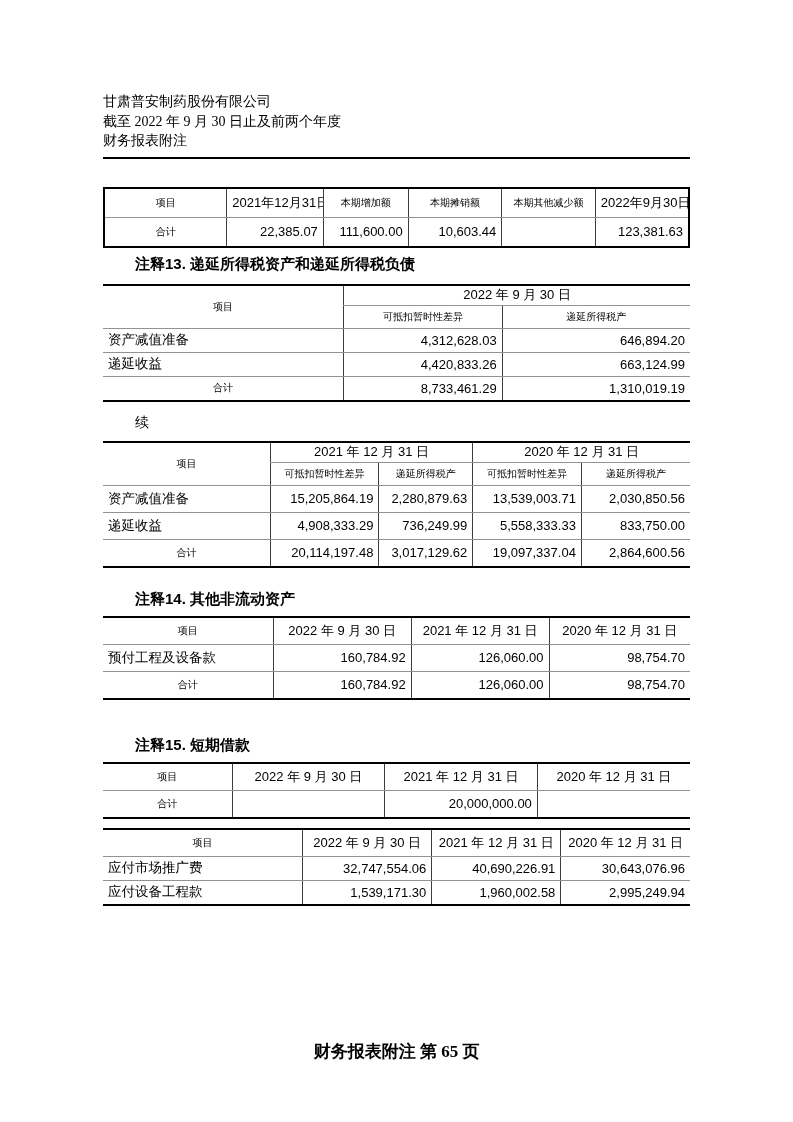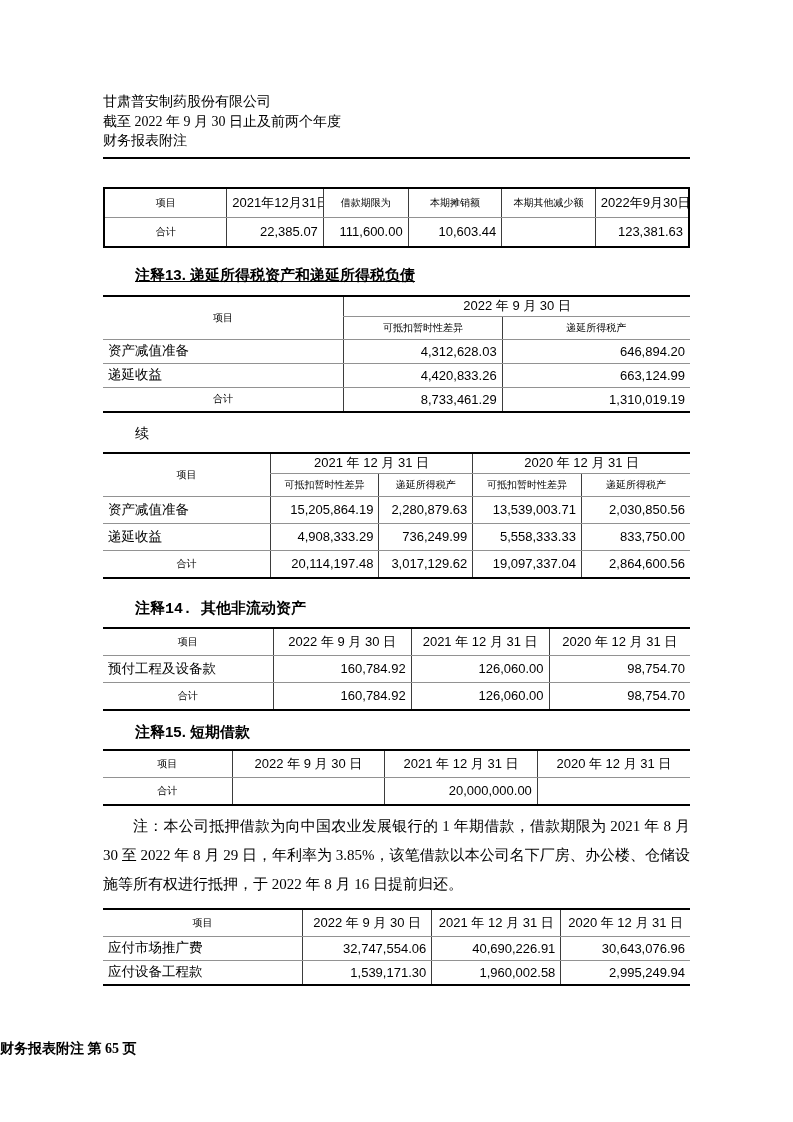--- a/index.html
+++ b/index.html
@@ -16,21 +16,21 @@
   
   .doc-header{font-size:14px;line-height:19.5px;margin-top:44px;}
   .head-rule{border:none;border-top:2px solid #000;margin:6px 0 0 0;}
 
   
   .sec-title{
     font-family:"Liberation Sans","DejaVu Sans",sans-serif;
     font-weight:700;font-size:15px;line-height:17px;
     padding-left:32px;margin:0;
   }
-  .mt-13{margin-top:18px;text-decoration:underline;}
+  .mt-13{margin-top:7px;}
   .cont-label{font-size:14px;padding-left:32px;}
 
   
   table.tbl{border-collapse:collapse;width:100%;table-layout:fixed;}
   table.tbl td{padding:0 5px;vertical-align:middle;overflow:hidden;white-space:nowrap;}
   .t-lines{border-top:2px solid #000;border-bottom:2px solid #000;}
   .t-box{border:2px solid #000;}
   td.vl{border-left:1px solid #3d3d3d;}
   tr.rb > td{border-bottom:1px solid #929292;}
   td.rbs{border-bottom:1px solid #929292;}
@@ -44,21 +44,21 @@
   .h23 td{height:23px;}
   .h22 td{height:22px;}
   .h19 td{height:19px;}
 
   .note-para{
     font-size:15px;line-height:29px;text-align:justify;
     text-indent:2em;margin:6px 0 0 0;
   }
   .footer{
     position:absolute;top:1040px;left:0;width:793px;
-    text-align:left;font-size:14px;font-weight:700;
+    text-align:center;font-size:17px;font-weight:700;
   }
 </style>
 </head>
 <body>
 
 <div class="page">
 
   <div class="doc-header">
     <div>甘肃普安制药股份有限公司</div>
     <div>截至 2022 年 9 月 30 日止及前两个年度</div>
@@ -72,21 +72,21 @@
         <col style="width:16.5%">
         <col style="width:14.5%">
       <col style="width:16%">
         <col style="width:16%">
         <col style="width:16%">
     </colgroup>
     <tbody>
         <tr class="h28 rb">
       <td class="cc hd-cn">项目</td>
       <td class="cc hd-date vl">2021年12月31日</td>
-      <td class="cc hd-cn vl">借款期限为</td>
+      <td class="cc hd-cn vl">本期增加额</td>
       <td class="cc hd-cn vl">本期摊销额</td>
       <td class="cc hd-cn vl">本期其他减少额</td>
       <td class="cc hd-date vl">2022年9月30日</td>
     </tr>
     <tr class="h28">
       <td class="cc hd-cn">合计</td>
       <td class="cn vl">22,385.07</td>
       <td class="cn vl">111,600.00</td>
       <td class="cn vl">10,603.44</td>
       <td class="cn vl"></td>
@@ -169,21 +169,21 @@
     <tr class="h26">
       <td class="cc hd-cn">合计</td>
       <td class="cn vl">20,114,197.48</td>
       <td class="cn vl">3,017,129.62</td>
       <td class="cn vl">19,097,337.04</td>
       <td class="cn vl">2,864,600.56</td>
     </tr>
   </tbody>
     </table>
 
-  <p class="sec-title" style="margin-top:22px;font-family:Liberation Mono, monospace;">注释14. 其他非流动资产</p>
+  <p class="sec-title" style="margin-top:22px;">注释14. 其他非流动资产</p>
   <table class="tbl t-lines" style="margin-top:9px;">
     <colgroup>
       <col style="width:29%">
         <col style="width:23.5%">
         <col style="width:23.5%">
         <col style="width:24%">
     </colgroup>
     <tbody>
         <tr class="h26 rb">
       <td class="cc hd-cn">项目</td>
@@ -199,21 +199,21 @@
     </tr>
     <tr class="h26">
       <td class="cc hd-cn">合计</td>
       <td class="cn vl">160,784.92</td>
       <td class="cn vl">126,060.00</td>
       <td class="cn vl">98,754.70</td>
     </tr>
   </tbody>
     </table>
 
-  <p class="sec-title" style="margin-top:12px;">注释15. 短期借款</p>
+  <p class="sec-title" style="margin-top:36px;">注释15. 短期借款</p>
   <table class="tbl t-lines" style="margin-top:9px;">
     <colgroup>
       <col style="width:22%">
         <col style="width:26%">
         <col style="width:26%">
         <col style="width:26%">
     </colgroup>
     <tbody>
         <tr class="h26 rb">
       <td class="cc hd-cn">项目</td>
@@ -223,21 +223,20 @@
     </tr>
     <tr class="h26">
       <td class="cc hd-cn">合计</td>
       <td class="cn vl"></td>
       <td class="cn vl">20,000,000.00</td>
       <td class="cn vl"></td>
     </tr>
   </tbody>
     </table>
 
-  <p class="note-para">注：本公司抵押借款为向中国农业发展银行的 1 年期借款，借款期限为 2021 年 8 月 30 至 2022 年 8 月 29 日，年利率为 3.85%，该笔借款以本公司名下厂房、办公楼、仓储设施等所有权进行抵押，于 2022 年 8 月 16 日提前归还。</p>
 
   <table class="tbl t-lines" style="margin-top:9px;">
     <colgroup>
       <col style="width:34%">
         <col style="width:22%">
         <col style="width:22%">
         <col style="width:22%">
     </colgroup>
     <tbody>
         <tr class="h26 rb">

